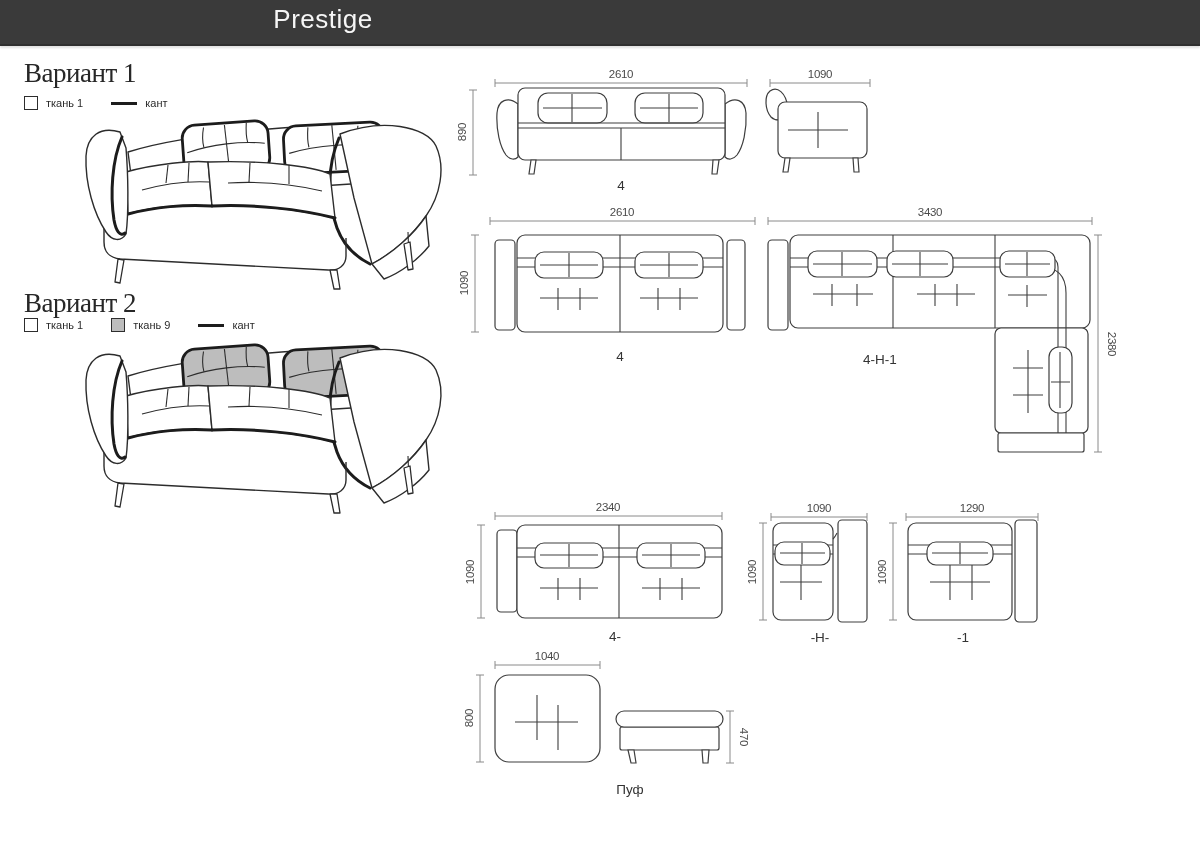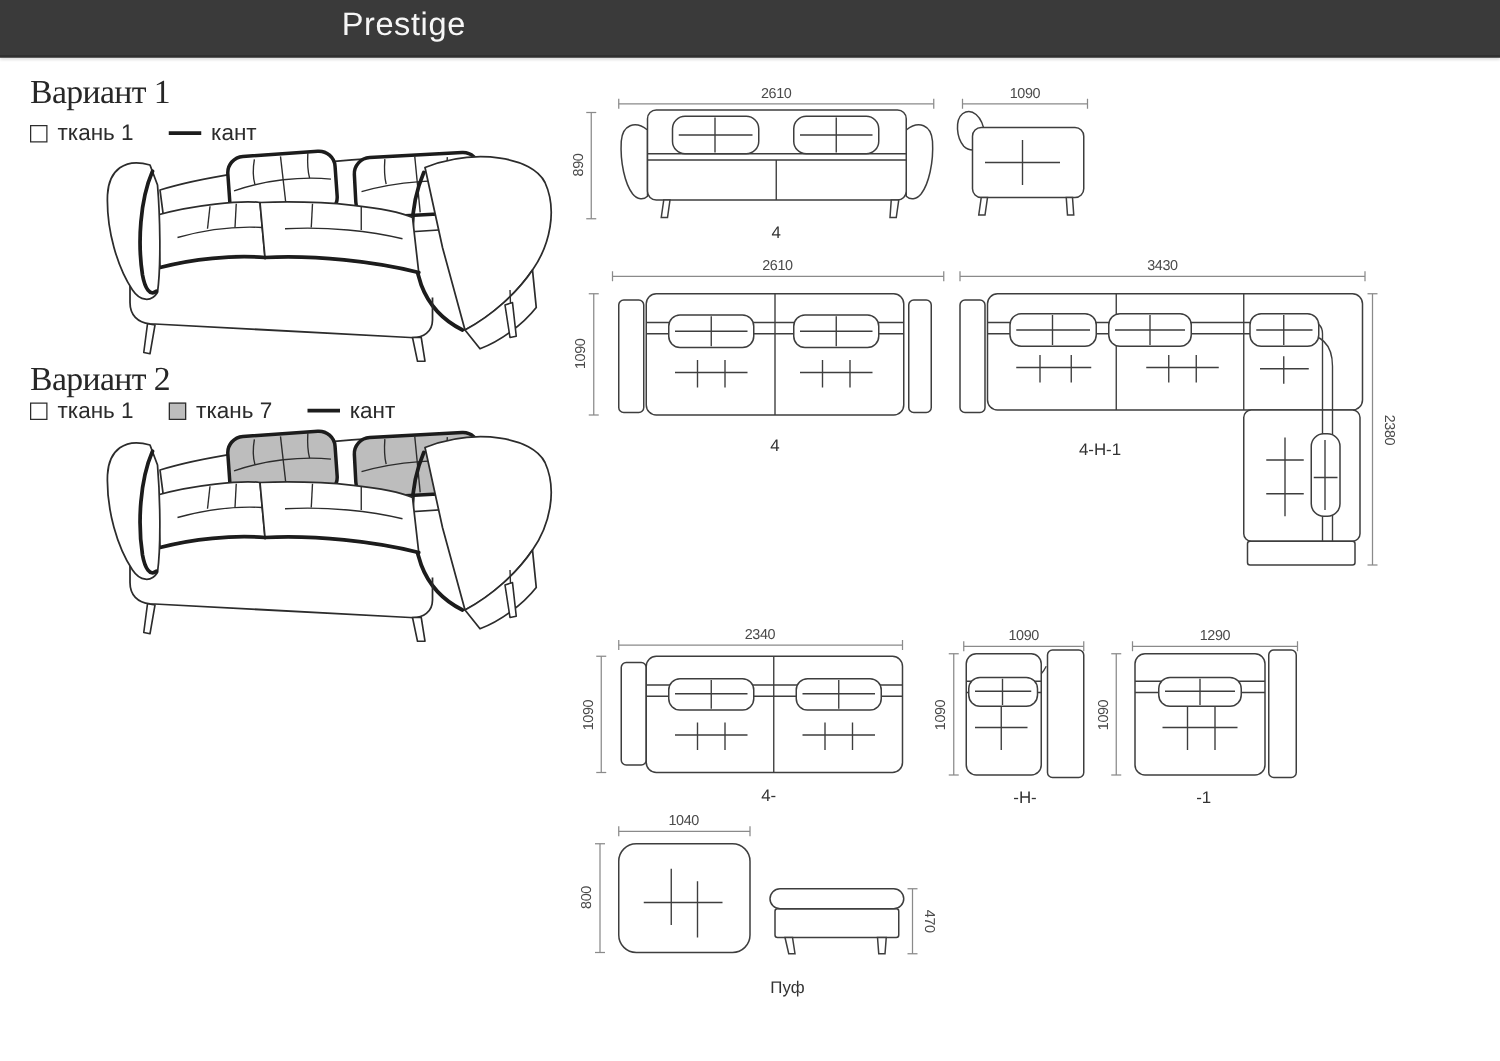--- a/index.html
+++ b/index.html
@@ -10,21 +10,21 @@
   html,body{background:#ffffff;}
   body{font-family:"Liberation Sans",sans-serif;}
   .page{position:relative;width:1200px;height:849px;background:#ffffff;overflow:hidden;}
 
   .header{position:absolute;left:0;top:0;width:1200px;height:46px;
     background:var(--header-bg);border-bottom:2px solid #2f2f2f;box-shadow:0 2px 2px rgba(0,0,0,.12);}
   .header-title{position:absolute;left:323px;top:4px;transform:translateX(-50%);
     color:var(--header-text);font-size:26px;letter-spacing:.5px;white-space:nowrap;}
 
   .variant-title{position:absolute;font-size:27px;color:#272727;letter-spacing:-.5px;white-space:nowrap;font-family:Liberation Serif, serif;}
-  .legend{position:absolute;display:flex;align-items:center;gap:8px;font-size:18px;color:#2b2b2b;white-space:nowrap;}
+  .legend{position:absolute;display:flex;align-items:center;gap:8px;font-size:11px;color:#2b2b2b;white-space:nowrap;}
   .sw{width:14px;height:14px;border:1.5px solid #2d2d2d;background:#ffffff;display:inline-block;}
   .sw.gray{background:var(--fabric2);}
   .sw-line{width:26px;height:3px;background:#1d1d1d;display:inline-block;}
   .legend .gap{width:12px;}
 
   svg{position:absolute;overflow:visible;}
   svg text{font-family:"Liberation Sans",sans-serif;font-size:11.5px;fill:var(--dim-text);letter-spacing:-.3px;}
   svg text.lbl{font-size:13.5px;fill:#333333;letter-spacing:0;}
   .tln{fill:none;stroke:var(--drawing-line);stroke-width:1.1;}
   .tlnf{fill:#ffffff;stroke:var(--drawing-line);stroke-width:1.2;}
@@ -98,21 +98,21 @@
   <svg class="sofa-svg" style="left:42px;top:112px;" width="420" height="178" viewBox="0 0 420 178">
     <use href="#sofa-art"></use>
   </svg>
 
   <div class="variant-title" style="left:24px;top:288px;">Вариант 2</div>
   <div class="legend" style="left:24px;top:318px;">
     <span class="sw"></span>
     <span>ткань 1</span>
     <span class="gap"></span>
     <span class="sw gray"></span>
-    <span>ткань 7</span>
+    <span>ткань 9</span>
     <span class="gap"></span>
     <span class="sw-line"></span>
     <span>кант</span>
   </div>
   <svg class="sofa-svg sofa-v2" style="left:42px;top:336px;" width="420" height="178" viewBox="0 0 420 178">
     <use href="#sofa-art"></use>
   </svg>
 
   <svg style="left:455px;top:60px;" width="310" height="140" viewBox="0 0 310 140">
     <line class="dln" x1="40" y1="23" x2="292" y2="23"></line>

